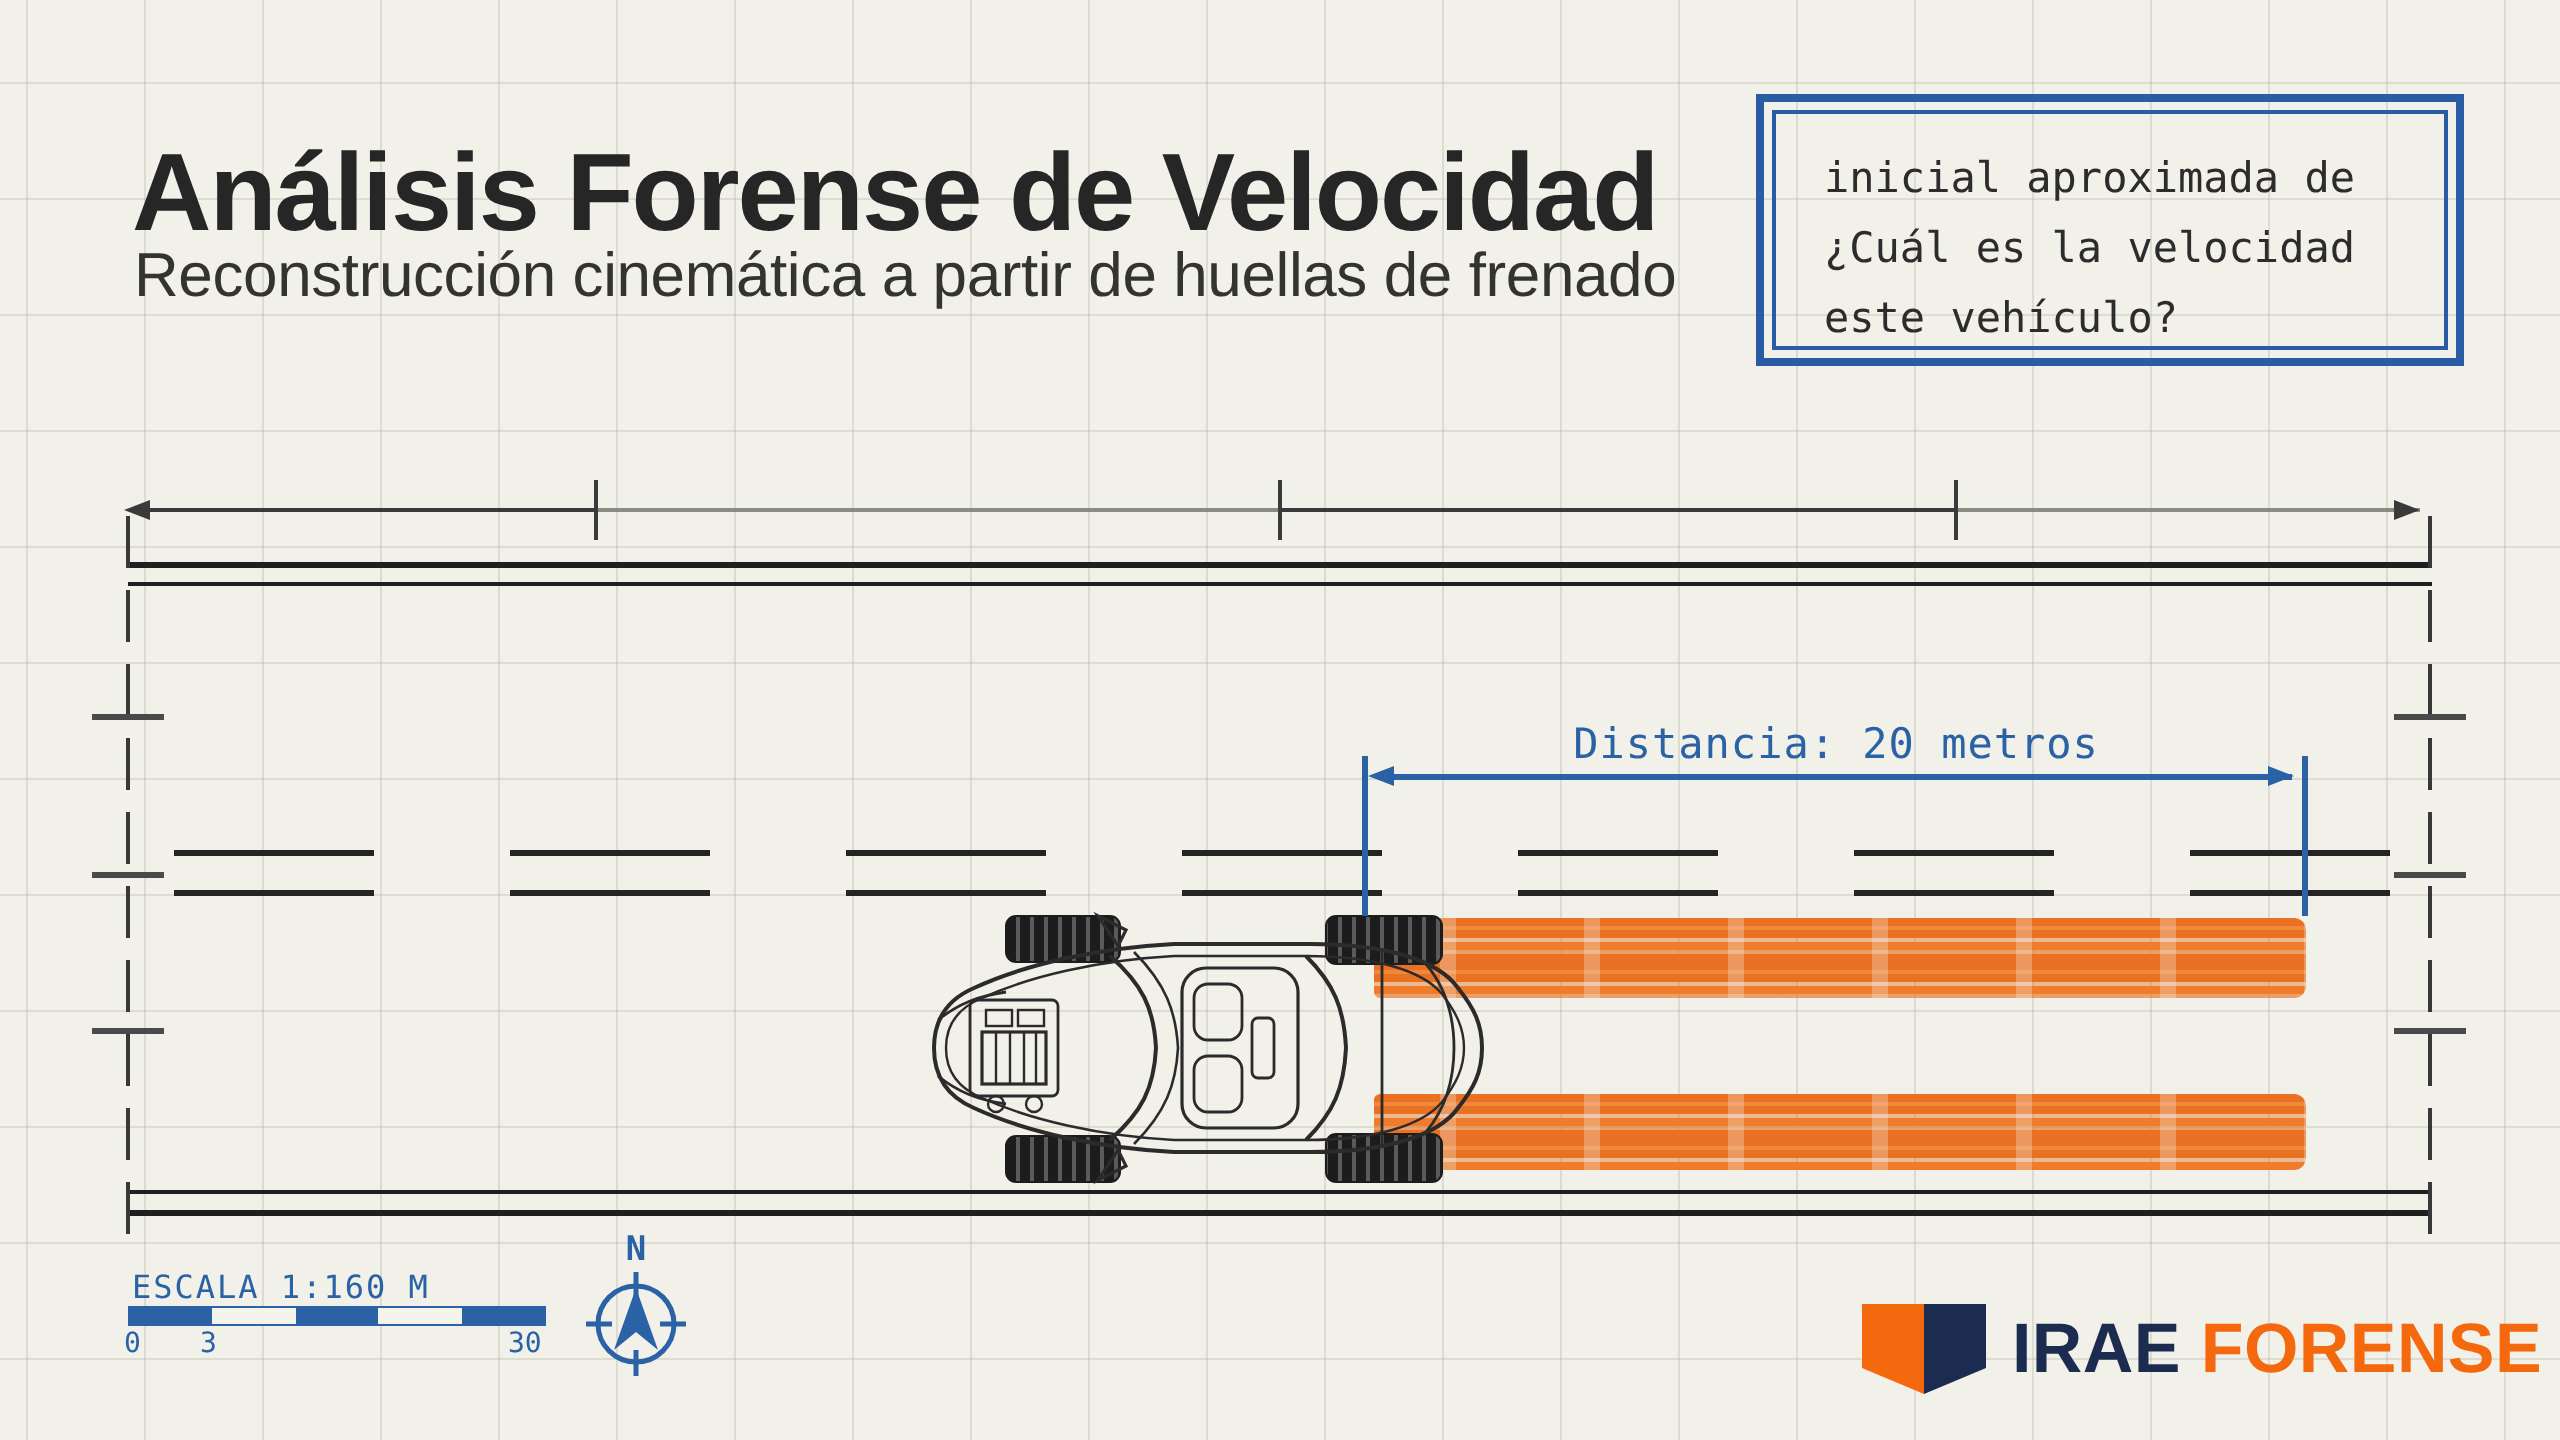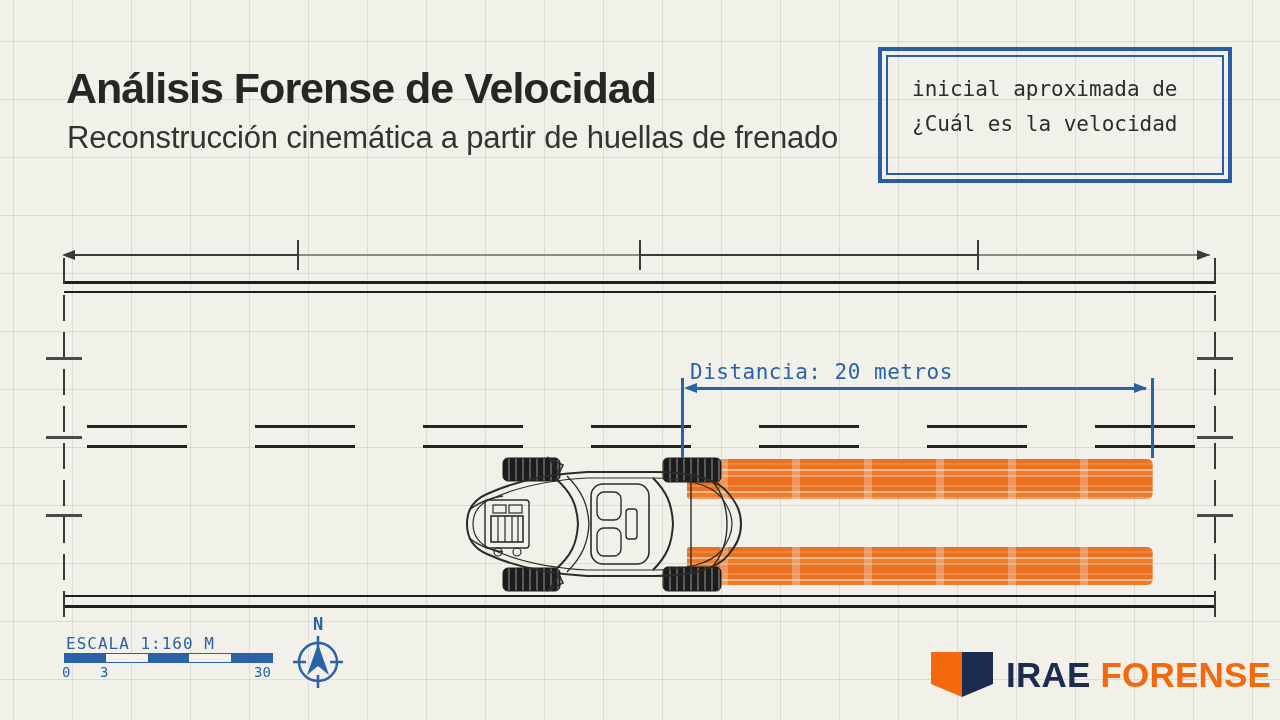--- a/index.html
+++ b/index.html
@@ -8,21 +8,21 @@
     background-color:#f1f0e9;
     background-image:
       linear-gradient(90deg, rgba(173,178,160,0.32) 1px, transparent 1px),
       linear-gradient(180deg, rgba(173,178,160,0.32) 1px, transparent 1px);
     background-size:59px 58px;
     background-position:13px 41px;
     font-family:"Liberation Sans", sans-serif;
   }
   .abs{position:absolute;}
   
-  .title{left:66px; top:64px; font-size:43px; font-weight:bold; color:#262626; letter-spacing:-1px;}
+  .title{left:66px; top:64px; font-size:55px; font-weight:bold; color:#262626; letter-spacing:-1px;}
   .subtitle{left:67px; top:120px; font-size:31px; font-weight:400; color:#333330; letter-spacing:-0.2px;}
   
   .qbox{left:878px; top:47px; width:354px; height:136px; border:4px solid #2a5ca6; box-sizing:border-box;}
   .qbox-inner{position:absolute; inset:4px; border:2px solid #2a5ca6;}
   .qtext{position:absolute; left:24px; top:15px; font-family:"DejaVu Sans Mono", monospace;
          font-size:21px; line-height:35px; color:#2c2c2c; white-space:nowrap;}
   
   .dimline{left:66px; top:254px; width:1144px; height:2px;
      background:linear-gradient(90deg,#3a3a3a 0 231px,#8b8b85 231px 573px,#3a3a3a 573px 911px,#8b8b85 911px 100%);}
   .arrow{width:0; height:0; border-top:5px solid transparent; border-bottom:5px solid transparent;}
@@ -40,21 +40,21 @@
   .skid{left:687px; width:466px; border-radius:3px 6px 6px 3px; z-index:2;
     background:
       repeating-linear-gradient(90deg, rgba(241,240,233,0) 0 33px, rgba(241,240,233,0.30) 33px 41px, rgba(241,240,233,0) 41px 72px),
       repeating-linear-gradient(180deg, #ea7123 0 4px, #f1873a 4px 6px, #e97222 6px 10px,
         rgba(234,114,35,0.45) 10px 12px, #ef7c2b 12px 16px, rgba(234,114,35,0.65) 16px 18px, #ea7123 18px 22px);
   }
   .skid.top{top:459px; height:40px;}
   .skid.bottom{top:547px; height:38px;}
   
   .blue{color:#2b62a6;}
-  .dist-label{left:690px; top:360px; width:456px; font-family:"DejaVu Sans Mono", monospace;
+  .dist-label{left:690px; top:360px; width:456px; text-align:center; font-family:"DejaVu Sans Mono", monospace;
      font-size:21px; letter-spacing:0.5px; z-index:5;}
   .dist-line{left:689px; top:387px; width:457px; height:3px; background:#2b62a6; z-index:5;}
   .arrow.blue-l{left:684px; top:383px; border-right:13px solid #2b62a6; z-index:5;}
   .arrow.blue-r{left:1134px; top:383px; border-left:13px solid #2b62a6; z-index:5;}
   .dist-tick{top:378px; width:3px; height:80px; background:#2b62a6; z-index:5;}
   
   .car{left:455px; top:452px; z-index:3;}
   
   .scale-label{left:66px; top:634px; font-family:"DejaVu Sans Mono", monospace; font-size:16px; font-weight:normal; letter-spacing:1px;}
   .scale-bar{left:64px; top:653px; width:209px; height:10px; border:1px solid #2b62a6; box-sizing:border-box; display:flex;}
@@ -75,20 +75,21 @@
 <div id="stage">
 
   <div class="abs title">Análisis Forense de Velocidad</div>
   <div class="abs subtitle">Reconstrucción cinemática a partir de huellas de frenado</div>
 
   <div class="abs qbox">
     <div class="qbox-inner">
       <div class="qtext">
         <div>inicial aproximada de</div>
         <div>¿Cuál es la velocidad</div>
+        <div>este vehículo?</div>
       </div>
     </div>
   </div>
 
   <div class="abs dimline"></div>
   <div class="abs arrow dark left"></div>
   <div class="abs arrow dark right"></div>
   <div class="abs dimcross" style="left:297px;"></div>
   <div class="abs dimcross" style="left:639px;"></div>
   <div class="abs dimcross" style="left:977px;"></div>

